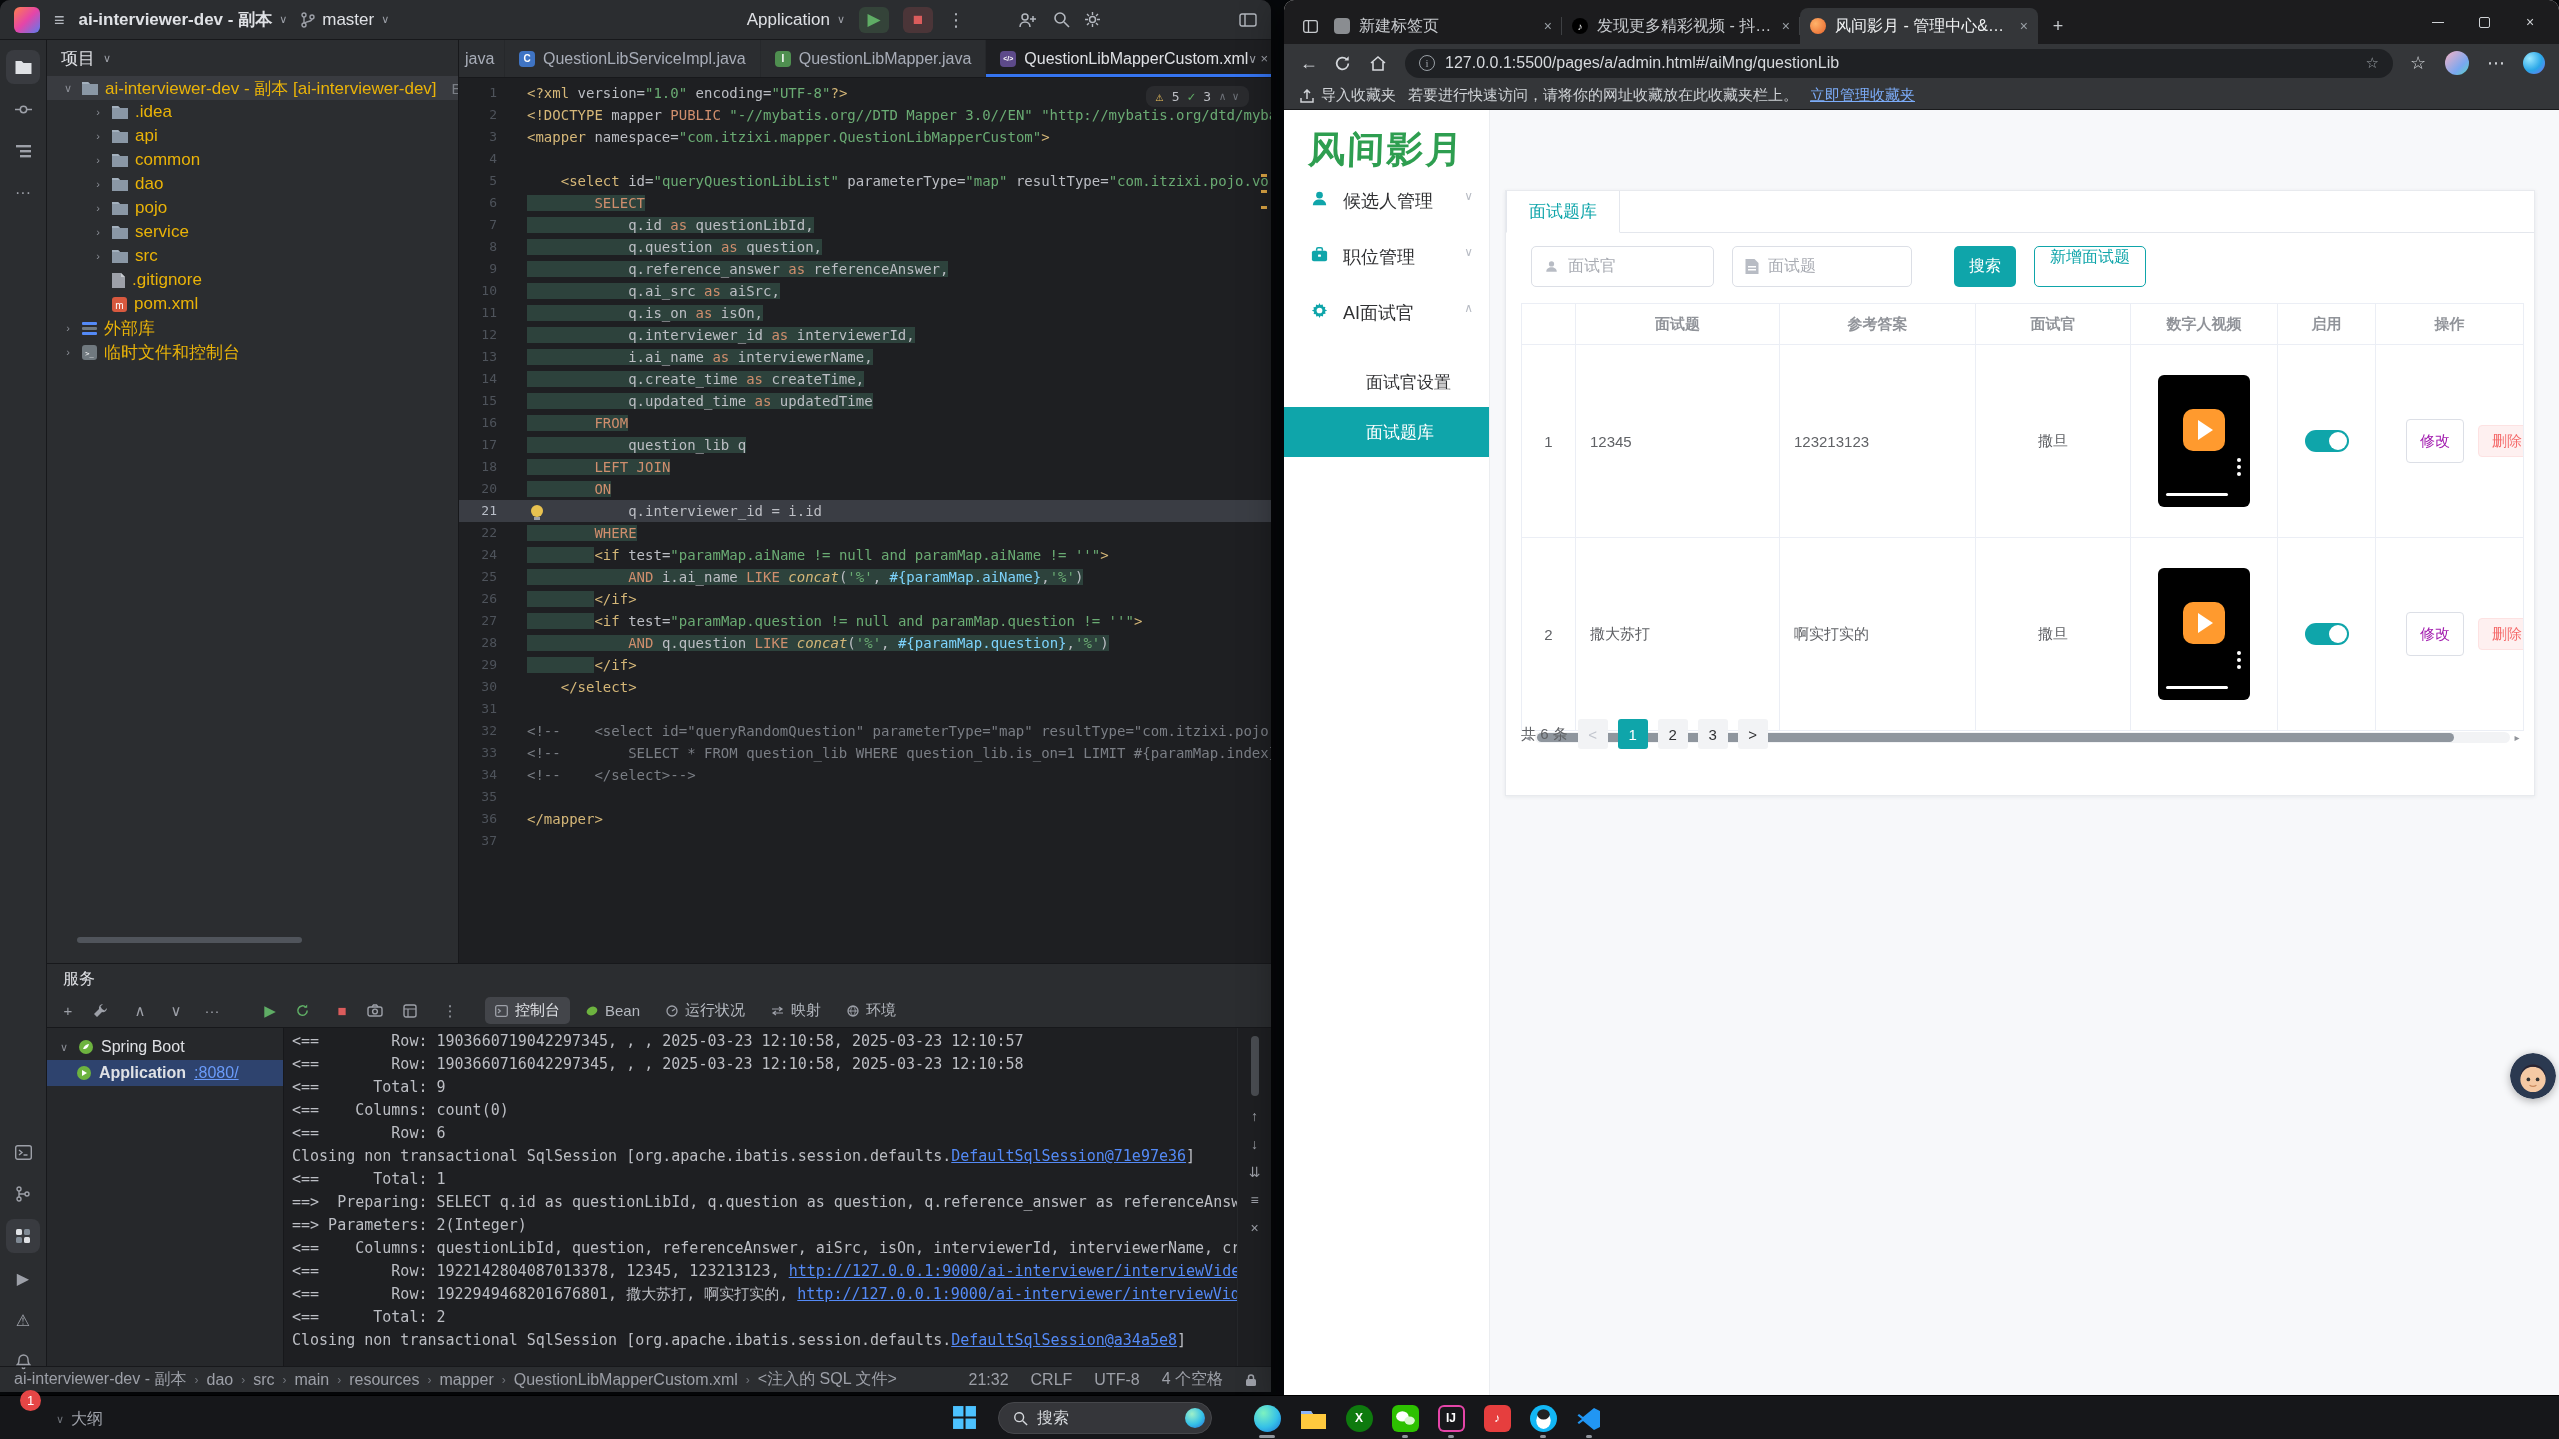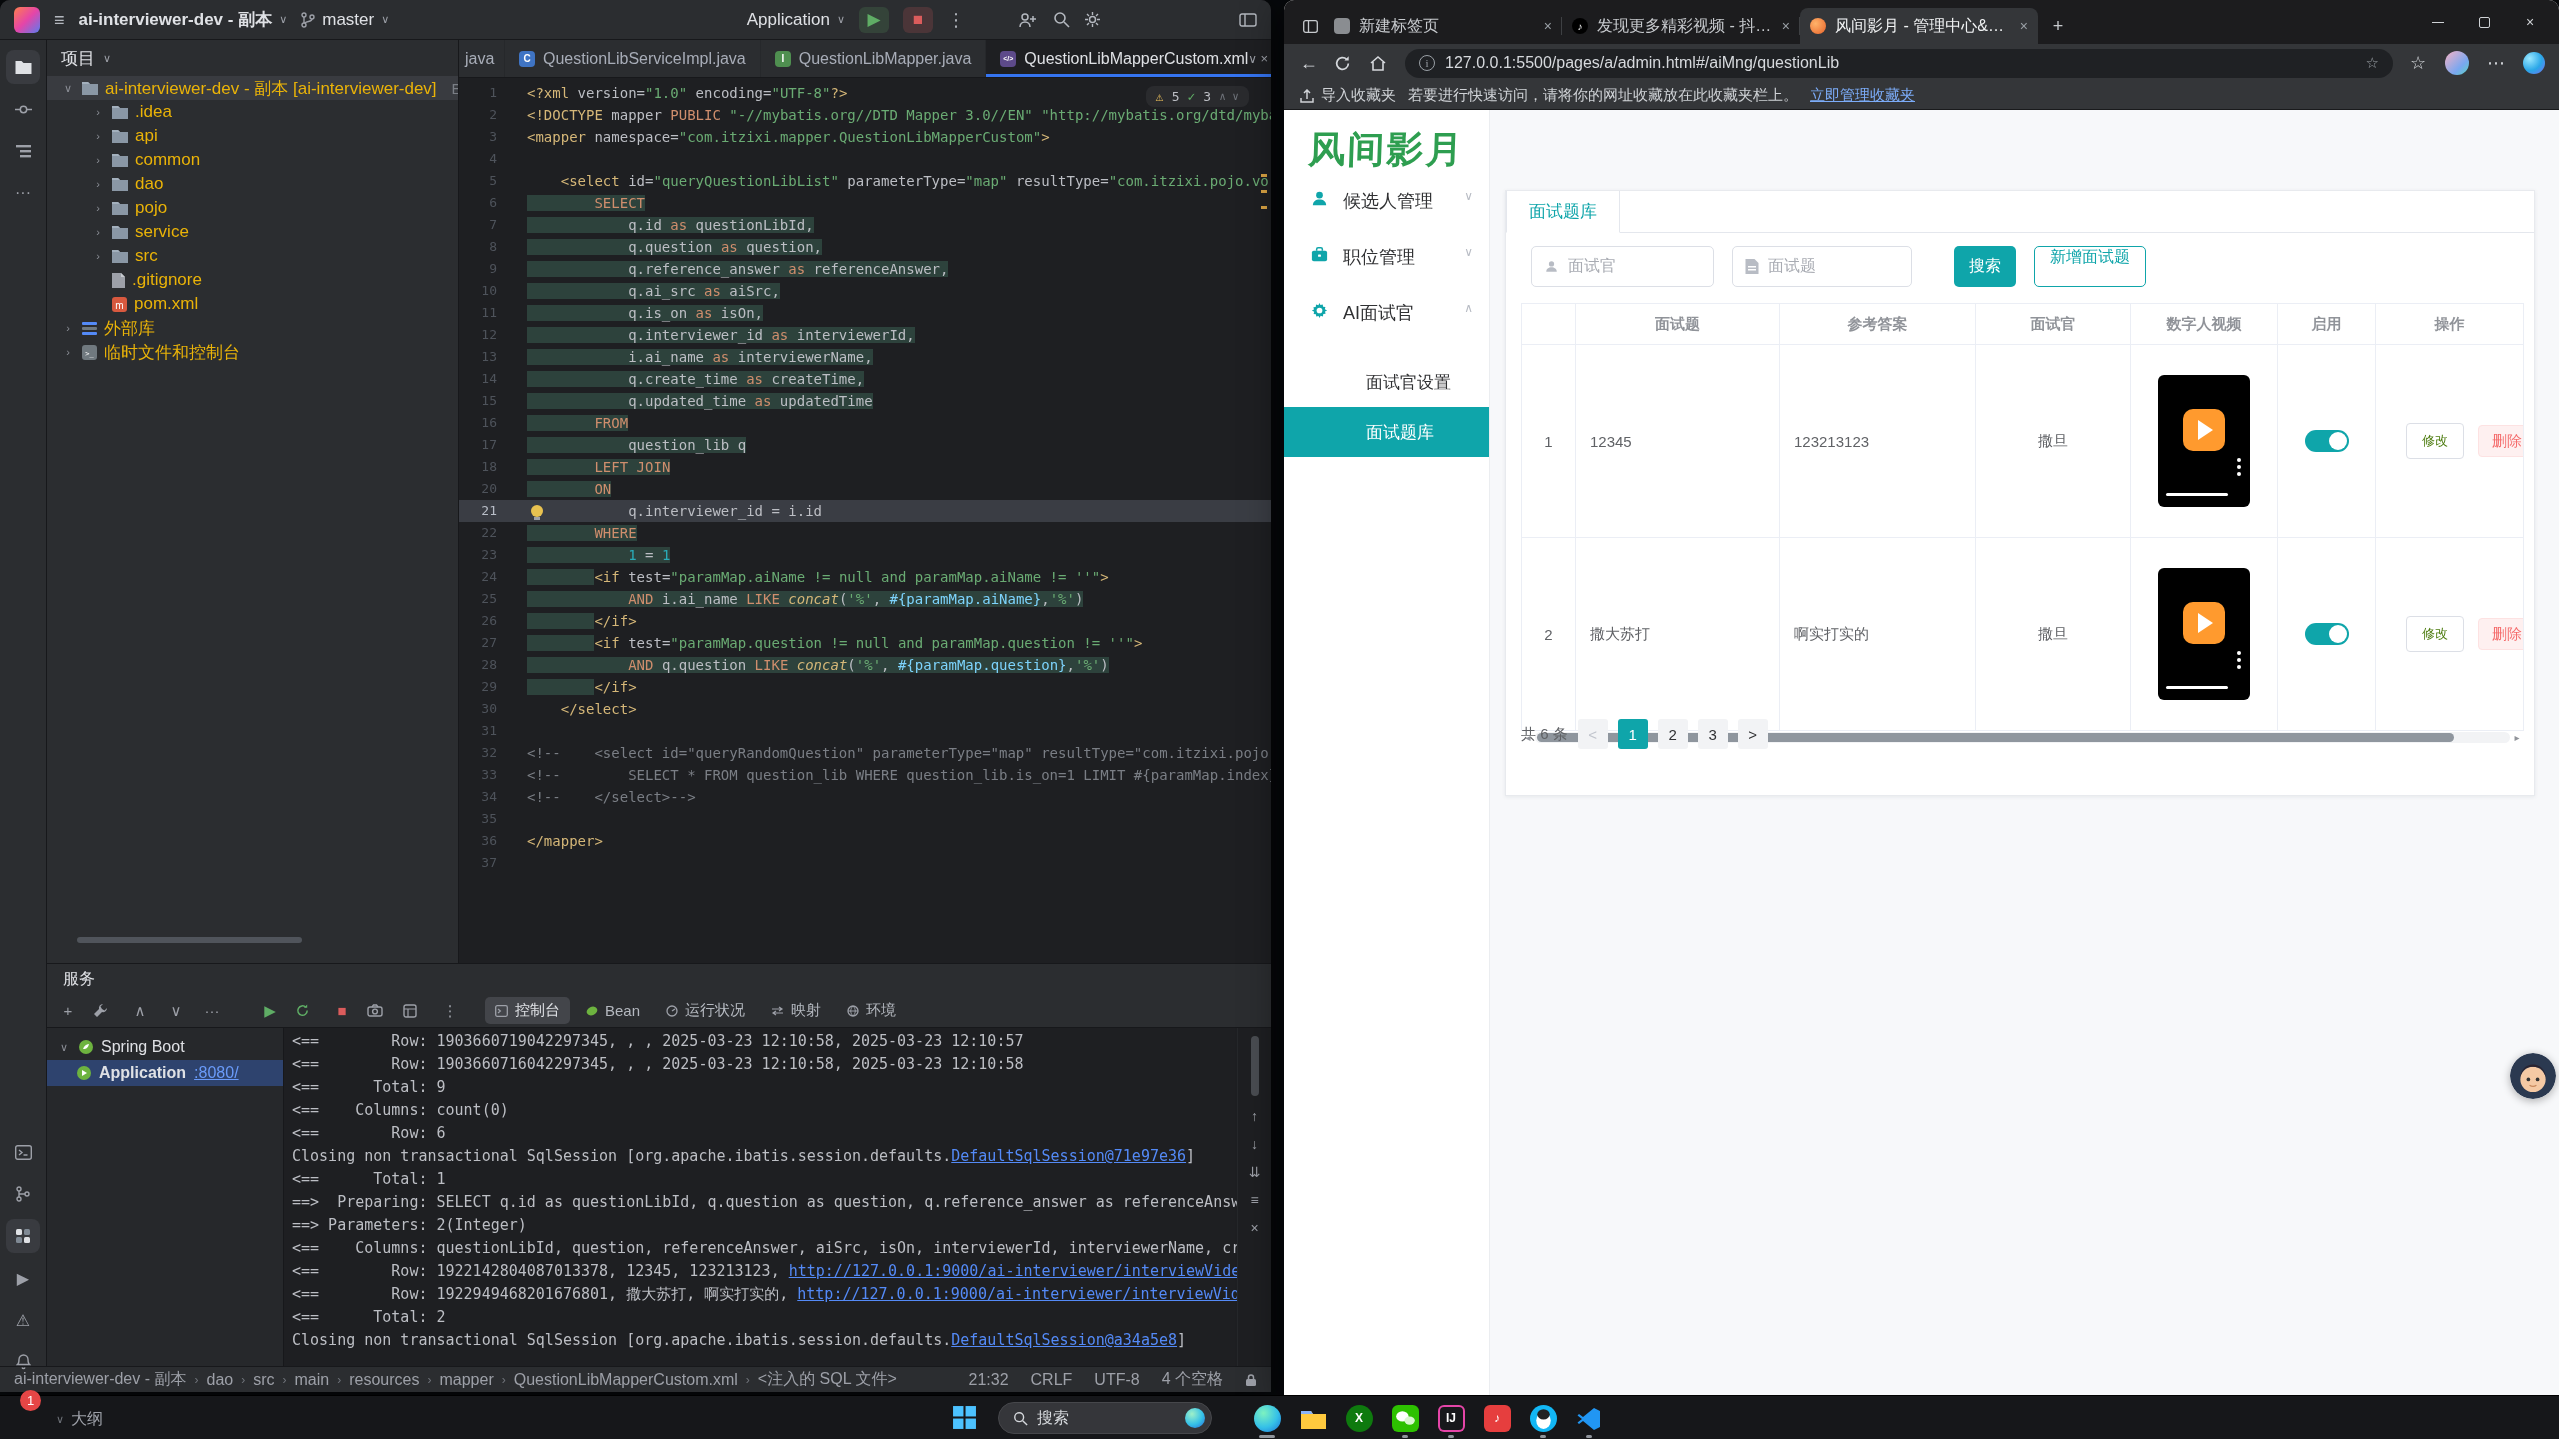--- a/index.html
+++ b/index.html
@@ -125,21 +125,21 @@
 .lc{justify-content:flex-start;padding-left:14px}
 .vbox{width:92px;height:132px;background:#000;border-radius:6px;position:relative;margin:0 auto}
 .vplay{position:absolute;left:50%;top:34px;transform:translateX(-50%);width:42px;height:42px;border-radius:10px;background:#ff9a2e}
 .vplay::after{content:"";position:absolute;left:15px;top:11px;border-left:15px solid #fff;border-top:10px solid transparent;border-bottom:10px solid transparent}
 .vdots{position:absolute;right:9px;bottom:28px;width:4px}
 .vdots i{display:block;width:4px;height:4px;border-radius:50%;background:#fff;margin-bottom:3px}
 .vbar{position:absolute;left:8px;bottom:11px;width:62px;height:3px;border-radius:2px;background:#fff}
 .switch{width:44px;height:22px;border-radius:11px;background:#0fa5aa;position:relative;margin:0 auto}
 .switch::after{content:"";position:absolute;right:2px;top:2px;width:18px;height:18px;border-radius:50%;background:#fff}
 .actions{padding-left:30px;gap:14px}
-.btn-edit{min-width:58px;height:36px;border:1px solid #dcdfe6;border-radius:4px;background:#fff;color:#4d7c0f;font-size:13px;display:inline-flex;align-items:center;justify-content:center;flex:none}
+.btn-edit{min-width:58px;height:44px;border:1px solid #dcdfe6;border-radius:4px;background:#fff;color:#a21caf;font-size:15px;display:inline-flex;align-items:center;justify-content:center;flex:none}
 .btn-del{min-width:58px;height:32px;border:1px solid #fde2e2;border-radius:4px;background:#fef0f0;color:#f56c6c;font-size:15px;display:inline-flex;align-items:center;justify-content:center;flex:none}
 .table-scroll{position:absolute;left:15px;top:540px;width:1003px;height:13px;display:flex;align-items:center}
 .ts-arrow{width:14px;color:#909399;font-size:10px;text-align:center}
 .ts-track{flex:1;height:11px;background:#f2f3f5;border-radius:6px;position:relative}
 .ts-thumb{position:absolute;left:2px;top:1px;height:9px;width:94%;background:#8f969e;border-radius:5px}
 .pagination{position:absolute;left:15px;top:528px;height:30px;display:flex;align-items:center;gap:10px;font-size:15px;color:#606266}
 .pg-btn{min-width:30px;height:30px;border-radius:3px;background:#f2f3f5;color:#303133;display:flex;align-items:center;justify-content:center;font-size:15px}
 .pg-btn.active{background:#0fa5aa;color:#fff}
 .pg-btn.prev{color:#c0c4cc}
 .float-avatar{position:absolute;left:1226px;top:943px;width:46px;height:46px;border-radius:50%;overflow:hidden;box-shadow:0 2px 8px rgba(0,0,0,.3)}
@@ -435,21 +435,20 @@
                   <div class="cl"><span class="ln">12</span><span class="cd"><span class="sqlbg">            q.interviewer_id <span class="kw">as</span> interviewerId,</span></span></div>
                   <div class="cl"><span class="ln">13</span><span class="cd"><span class="sqlbg">            i.ai_name <span class="kw">as</span> interviewerName,</span></span></div>
                   <div class="cl"><span class="ln">14</span><span class="cd"><span class="sqlbg">            q.create_time <span class="kw">as</span> createTime,</span></span></div>
                   <div class="cl"><span class="ln">15</span><span class="cd"><span class="sqlbg">            q.updated_time <span class="kw">as</span> updatedTime</span></span></div>
                   <div class="cl"><span class="ln">16</span><span class="cd"><span class="sqlbg">        <span class="kw">FROM</span></span></span></div>
                   <div class="cl"><span class="ln">17</span><span class="cd"><span class="sqlbg">            question_lib q</span></span></div>
                   <div class="cl"><span class="ln">18</span><span class="cd"><span class="sqlbg">        <span class="kw">LEFT</span> <span class="kw">JOIN</span></span></span></div>
                   <div class="cl"><span class="ln">20</span><span class="cd"><span class="sqlbg">        <span class="kw">ON</span></span></span></div>
                   <div class="cl caret"><span class="ln">21</span><span class="cd">            q.interviewer_id = i.id<span class="bulb"></span></span></div>
                   <div class="cl"><span class="ln">22</span><span class="cd"><span class="sqlbg">        <span class="kw">WHERE</span></span></span></div>
-                  <div class="cl"><span class="ln">23</span><span class="cd"><span class="sqlbg">            <span class="nu">1</span> = <span class="nu">1</span></span></span></div>
                   <div class="cl"><span class="ln">24</span><span class="cd"><span class="sqlbg">        </span><span class="tg">&lt;if</span> test=<span class="st">"paramMap.aiName != null and paramMap.aiName != ''"</span><span class="tg">&gt;</span></span></div>
                   <div class="cl"><span class="ln">25</span><span class="cd"><span class="sqlbg">            <span class="kw">AND</span> i.ai_name <span class="kw">LIKE</span> <span class="fn">concat</span>(<span class="st">'%'</span>, <span class="pp">#{paramMap.aiName}</span>,<span class="st">'%'</span>)</span></span></div>
                   <div class="cl"><span class="ln">26</span><span class="cd"><span class="sqlbg">        </span><span class="tg">&lt;/if</span><span class="tg">&gt;</span></span></div>
                   <div class="cl"><span class="ln">27</span><span class="cd"><span class="sqlbg">        </span><span class="tg">&lt;if</span> test=<span class="st">"paramMap.question != null and paramMap.question != ''"</span><span class="tg">&gt;</span></span></div>
                   <div class="cl"><span class="ln">28</span><span class="cd"><span class="sqlbg">            <span class="kw">AND</span> q.question <span class="kw">LIKE</span> <span class="fn">concat</span>(<span class="st">'%'</span>, <span class="pp">#{paramMap.question}</span>,<span class="st">'%'</span>)</span></span></div>
                   <div class="cl"><span class="ln">29</span><span class="cd"><span class="sqlbg">        </span><span class="tg">&lt;/if</span><span class="tg">&gt;</span></span></div>
                   <div class="cl"><span class="ln">30</span><span class="cd">    <span class="tg">&lt;/select</span><span class="tg">&gt;</span></span></div>
                   <div class="cl"><span class="ln">31</span><span class="cd"></span></div>
                   <div class="cl"><span class="ln">32</span><span class="cd"><span class="cm">&lt;!--    &lt;select id="queryRandomQuestion" parameterType="map" resultType="com.itzixi.pojo.vo.QuestionLibVO"&gt;</span></span></div>
                   <div class="cl"><span class="ln">33</span><span class="cd"><span class="cm">&lt;!--        SELECT * FROM question_lib WHERE question_lib.is_on=1 LIMIT #{paramMap.index}--&gt;</span></span></div>

